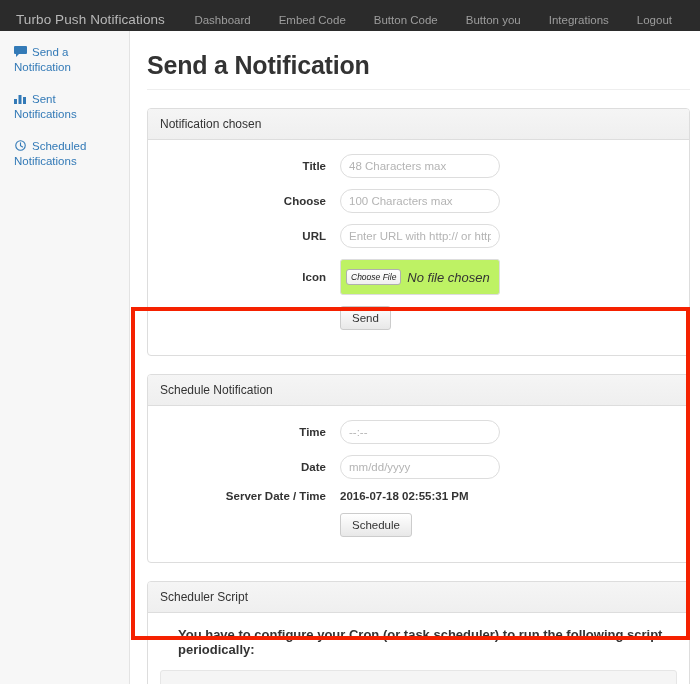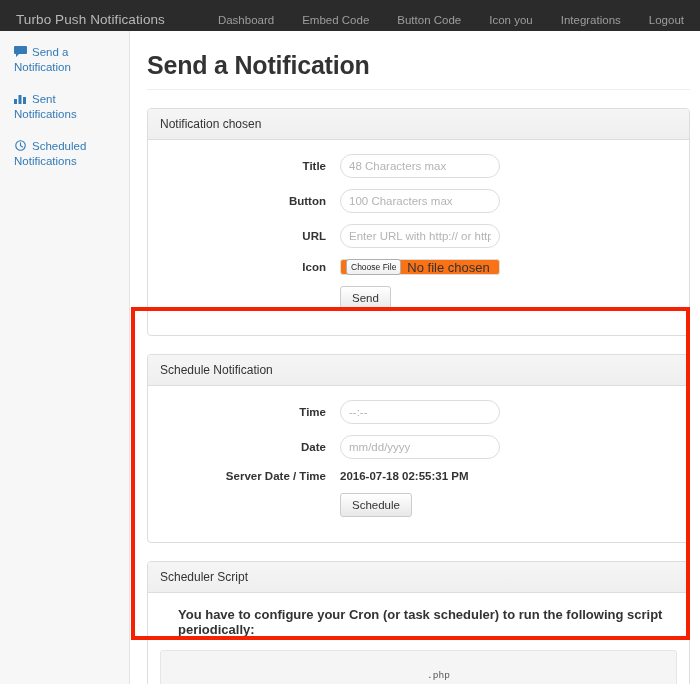--- a/index.html
+++ b/index.html
@@ -30,21 +30,21 @@
   .brand {
     color: #b8b8b8;
     font-size: 13.5px;
     letter-spacing: .1px;
     white-space: nowrap;
   }
   .nav-links {
     display: flex;
     align-items: flex-end;
     gap: 28px;
-    margin-right: 2px;
+    margin-right: 14px;
   }
   .nav-link {
     color: #9d9d9d;
     font-size: 11.5px;
     white-space: nowrap;
     cursor: pointer;
   }
 
   
   .page {
@@ -144,30 +144,31 @@
     padding: 0 8px;
     font-family: "Liberation Sans", sans-serif;
     font-size: 11.5px;
     color: #555555;
     background: #ffffff;
     outline: none;
   }
   .form-control::placeholder { color: #b4b4b4; }
   .file-control {
     width: 160px;
-    height: 16px;
+    height: 36px;
     box-sizing: border-box;
     border: 1px solid #dddddd;
     border-radius: 3px;
-    background: #f97316;
+    background: #bef264;
     display: flex;
     align-items: center;
     padding: 0 5px;
     gap: 6px;
     cursor: pointer;
+    font-style: italic;
   }
   .file-btn {
     border: 1px solid #b0b0b0;
     border-radius: 3px;
     background: linear-gradient(to bottom, #fdfdfd, #f0f0f0);
     font-size: 8.5px;
     color: #222222;
     padding: 2px 4px;
     white-space: nowrap;
   }
@@ -231,21 +232,21 @@
 </style>
 </head>
 <body>
 
 <div class="navbar">
   <div class="brand">Turbo Push Notifications</div>
   <div class="nav-links">
     <span class="nav-link">Dashboard</span>
     <span class="nav-link">Embed Code</span>
     <span class="nav-link">Button Code</span>
-    <span class="nav-link">Icon you</span>
+    <span class="nav-link">Button you</span>
     <span class="nav-link">Integrations</span>
     <span class="nav-link">Logout</span>
   </div>
 </div>
 
 <div class="page">
 
   <div class="sidebar">
 
     <div class="side-item">
@@ -285,21 +286,21 @@
     <div class="panel">
       <div class="panel-head">Notification chosen</div>
       <div class="panel-body">
 
         <div class="form-row">
           <div class="form-label">Title</div>
           <input class="form-control" type="text" placeholder="48 Characters max" style="">
         </div>
 
         <div class="form-row">
-          <div class="form-label">Button</div>
+          <div class="form-label">Choose</div>
           <input class="form-control" type="text" placeholder="100 Characters max" style="">
         </div>
 
         <div class="form-row">
           <div class="form-label">URL</div>
           <input class="form-control" type="text" placeholder="Enter URL with http:// or https://" style="">
         </div>
 
         <div class="form-row">
           <div class="form-label">Icon</div>

